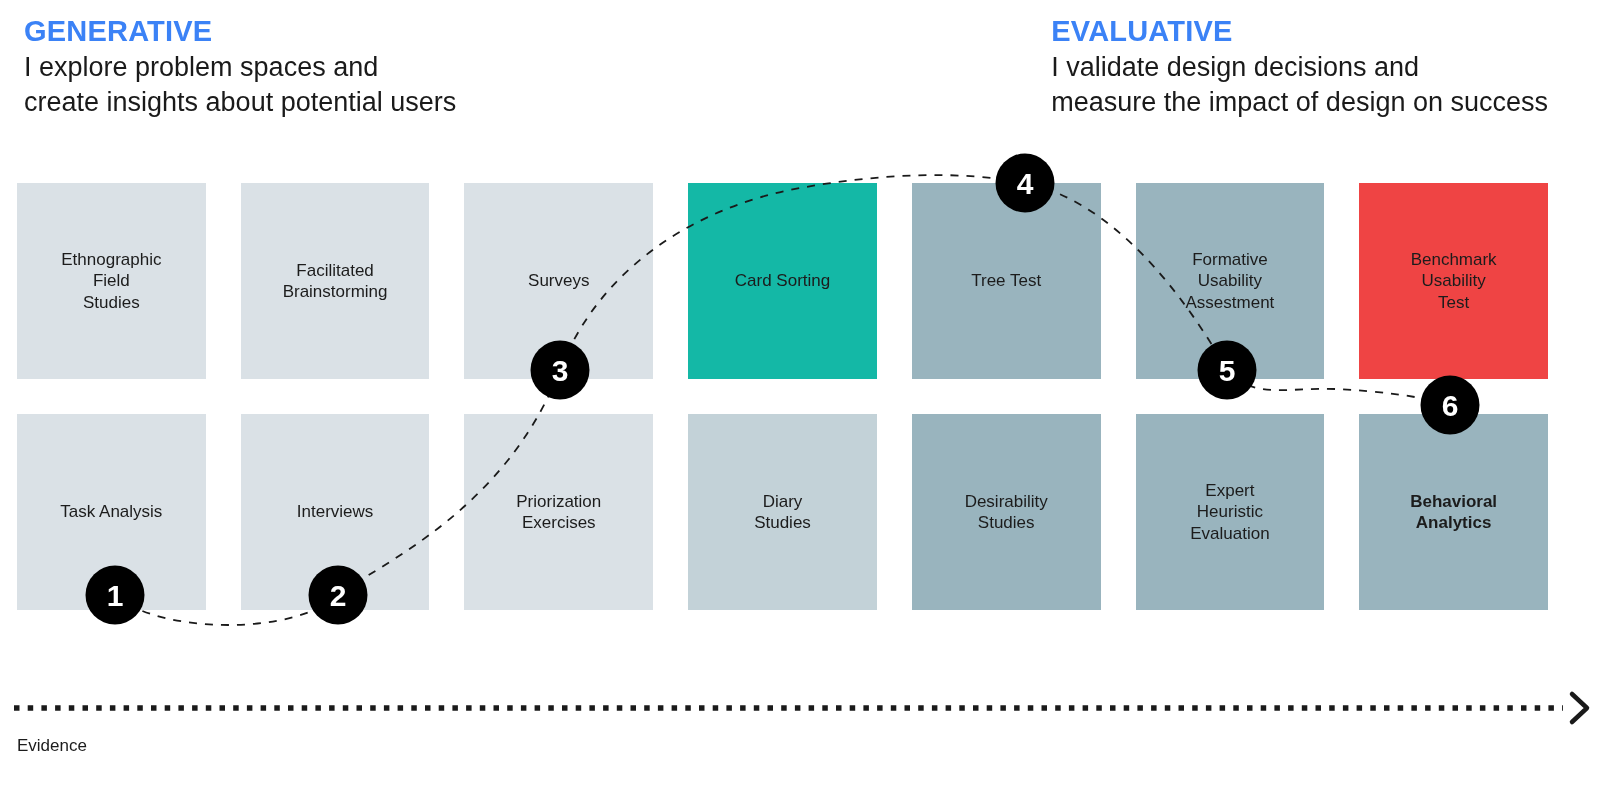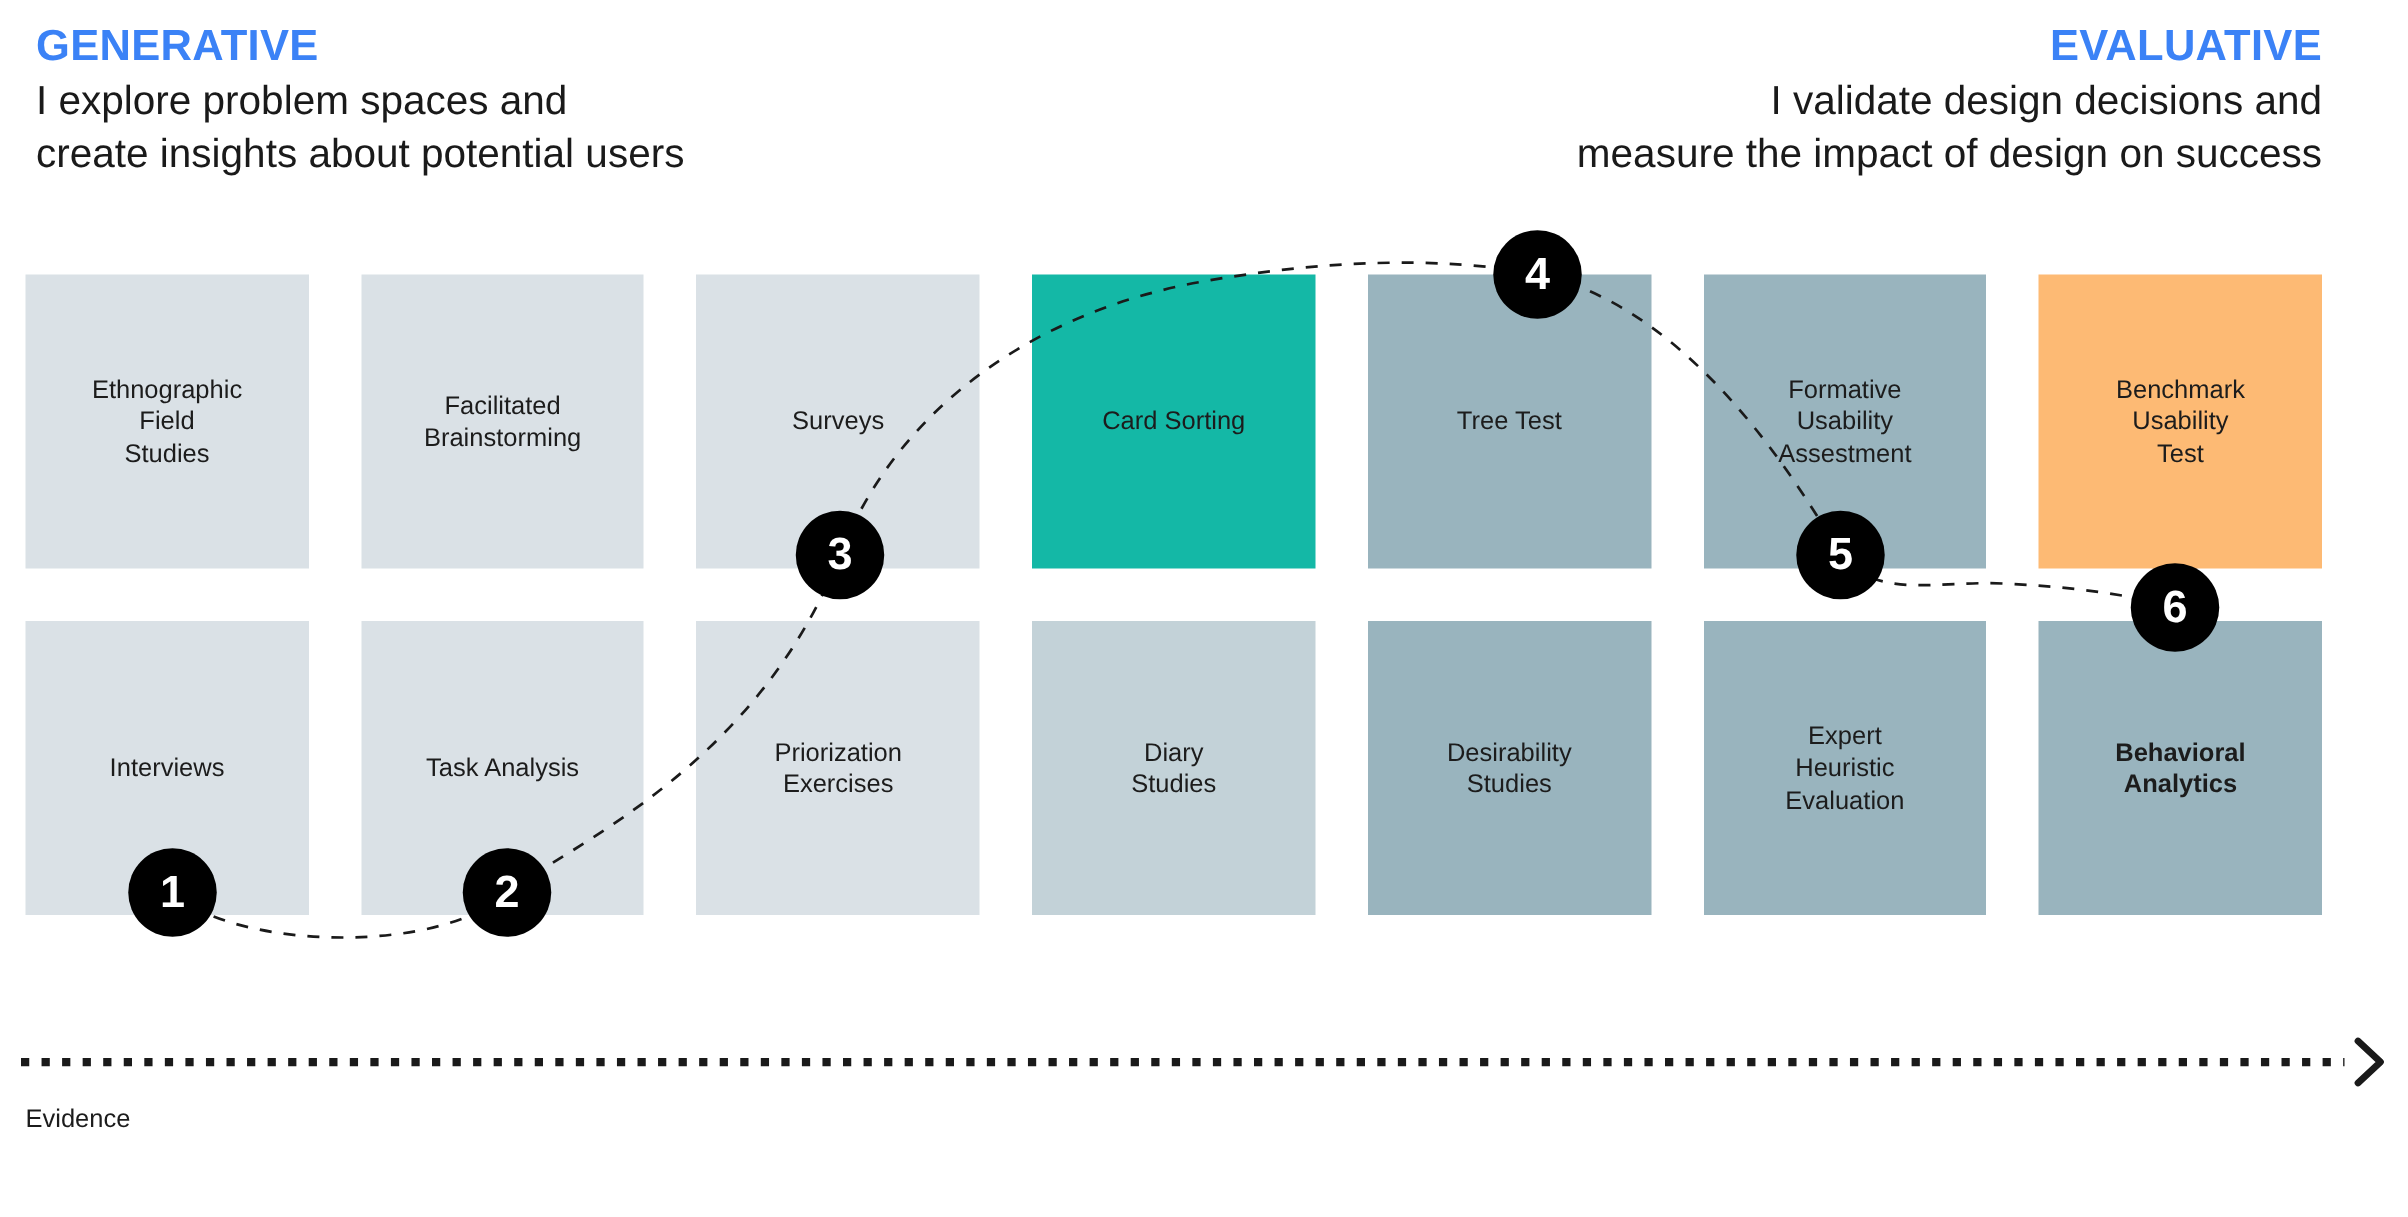--- a/index.html
+++ b/index.html
@@ -6,21 +6,21 @@
   body {
     width: 1605px; height: 811px;
     background: #ffffff;
     position: relative;
     overflow: hidden;
     font-family: "Liberation Sans", "DejaVu Sans", sans-serif;
     color: #141414;
   }
   .hdr { position: absolute; top: 12px; }
   .hdr-left  { left: 24px; text-align: left; }
-  .hdr-right { right: 57px; text-align: right; }
+  .hdr-right { right: 57px; }
   .hdr-title {
     font-size: 29px; font-weight: 700; letter-spacing: 0.2px;
     line-height: 38px; color: #3b82f6;
   }
   .hdr-sub {
     font-size: 27px; font-weight: 400; line-height: 35px;
     color: #1a1a1a; white-space: pre-line;
   }
   .grid {
     position: absolute; left: 17px; top: 183px; width: 1531px;
@@ -81,31 +81,31 @@
       <span class="cell-label">Card Sorting</span>
     </div>
   <div class="cell" style="background-color: rgb(153, 180, 190);">
       <span class="cell-label">Tree Test</span>
     </div>
   <div class="cell" style="background-color: rgb(153, 180, 190);">
       <span class="cell-label">Formative
 Usability
 Assestment</span>
     </div>
-  <div class="cell" style="background-color: #fdba74;">
+  <div class="cell" style="background-color: #ef4444;">
       <span class="cell-label">Benchmark
 Usability
 Test</span>
     </div>
 
   <div class="cell" style="background-color: rgb(218, 225, 230);">
-      <span class="cell-label">Interviews</span>
+      <span class="cell-label">Task Analysis</span>
     </div>
   <div class="cell" style="background-color: rgb(218, 225, 230);">
-      <span class="cell-label">Task Analysis</span>
+      <span class="cell-label">Interviews</span>
     </div>
   <div class="cell" style="background-color: rgb(218, 225, 230);">
       <span class="cell-label">Priorization
 Exercises</span>
     </div>
   <div class="cell" style="background-color: rgb(195, 210, 216);">
       <span class="cell-label">Diary
 Studies</span>
     </div>
   <div class="cell" style="background-color: rgb(153, 180, 190);">

